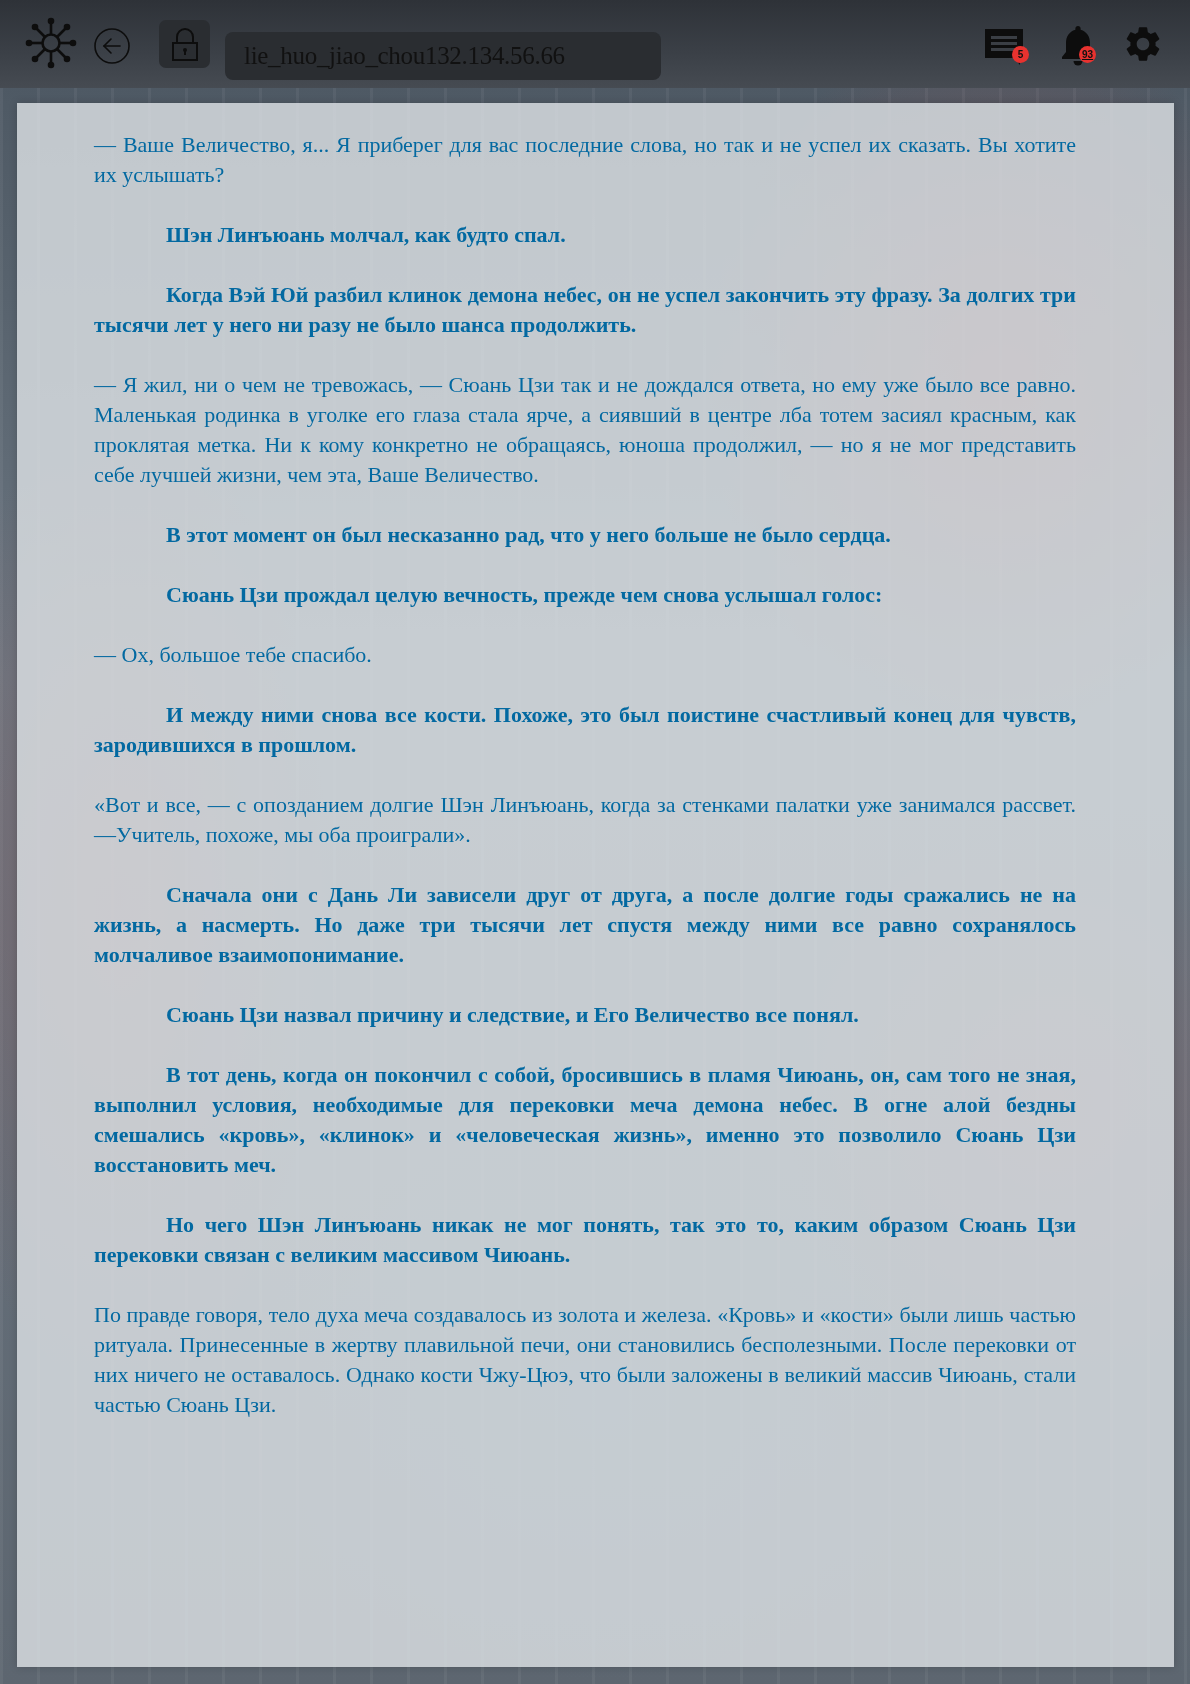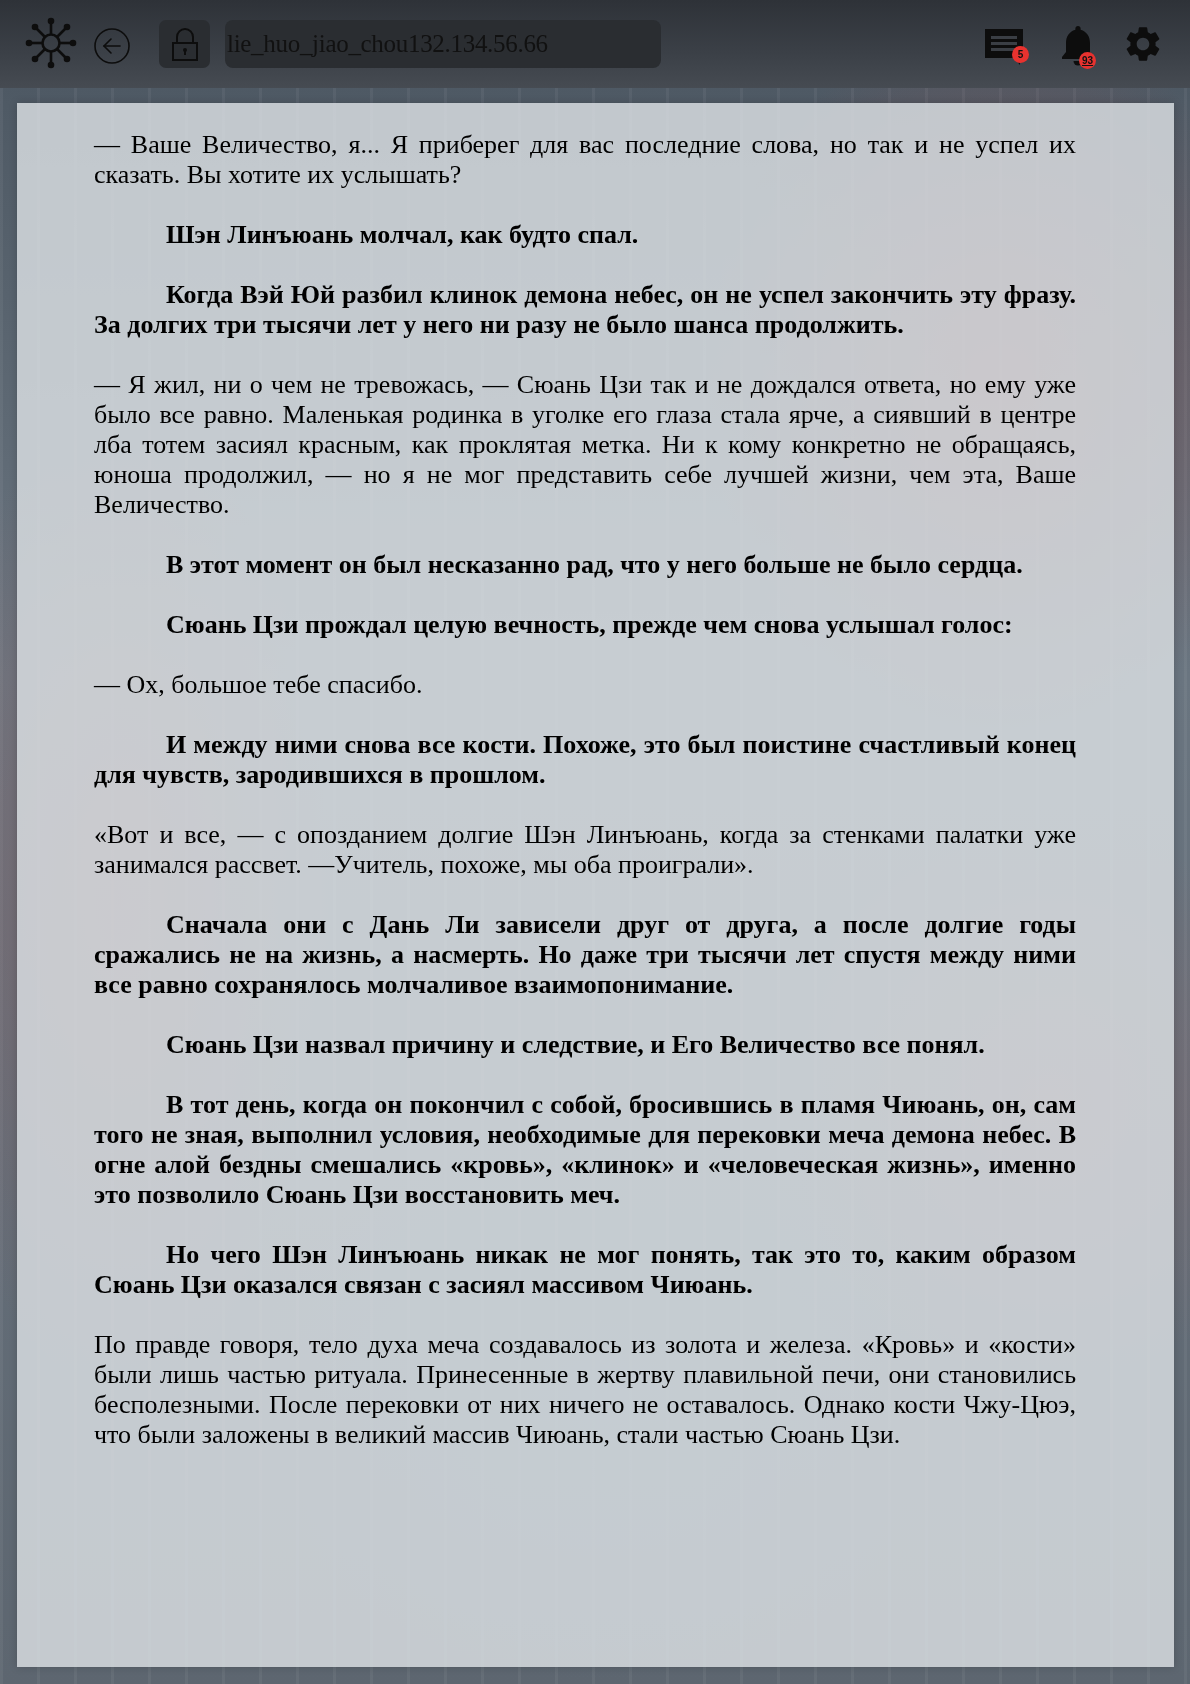--- a/index.html
+++ b/index.html
@@ -20,48 +20,48 @@
       background: linear-gradient(180deg, #2e3238 0%, #3b4047 60%, #464b52 100%);
     }
     .logo { position: absolute; left: 24px; top: 16px; width: 54px; height: 54px; }
     .back-btn { position: absolute; left: 93px; top: 27px; width: 38px; height: 38px; cursor: pointer; }
     .lock-btn {
       position: absolute; left: 159px; top: 20px; width: 51px; height: 48px;
       background: #2a2d31; border-radius: 7px; cursor: pointer;
       display: flex; align-items: center; justify-content: center;
     }
     .address {
-      position: absolute; left: 225px; top: 20px; width: 436px; height: 48px;
+      position: absolute; left: 225px; top: 32px; width: 436px; height: 48px;
       background: #2a2d31; border-radius: 8px;
       font-family: "Liberation Serif", serif; font-size: 25px; color: #111;
-      line-height: 48px; padding-left: 2px; letter-spacing: -0.3px;
+      line-height: 48px; padding-left: 19px; letter-spacing: -0.3px;
       overflow: hidden; white-space: nowrap;
     }
     .hdr-icon { position: absolute; cursor: pointer; }
     .msg-icon { left: 982px; top: 26px; width: 44px; height: 42px; }
     .bell-icon { left: 1058px; top: 22px; width: 40px; height: 44px; }
     .gear-icon { left: 1122px; top: 23px; width: 42px; height: 42px; }
     .badge {
       position: absolute; background: #e8322f; color: #111;
       font-family: "Liberation Sans", sans-serif; font-weight: bold;
       font-size: 10px; border-radius: 9px; height: 17px; min-width: 17px;
       text-align: center; line-height: 17px; padding: 0 3px;
     }
     .badge-msg { left: 1012px; top: 46px; }
-    .badge-bell { left: 1079px; top: 52px; text-decoration: underline; }
+    .badge-bell { left: 1079px; top: 46px; text-decoration: underline; }
 
     .panel {
       position: absolute; left: 17px; top: 103px; width: 1157px; height: 1564px;
       background: rgba(220,224,228,0.82);
       box-shadow: 0 0 8px rgba(0,0,0,0.18);
     }
     .content {
       position: absolute; left: 94px; top: 130px; width: 982px;
       font-family: "Liberation Serif", "DejaVu Serif", serif;
-      font-size: 26px; line-height: 30px; color: #000000;
+      font-size: 22px; line-height: 30px; color: #0369a1;
     }
     .content p { text-align: justify; margin-bottom: 30px; }
     .content p.indent { text-indent: 72px; font-weight: bold; }
   </style>
 </head>
 <body>
 
 <div class="header">
   <svg class="logo" viewBox="0 0 54 54">
     <g stroke="#0d0d0d" stroke-width="2.6" fill="none">
@@ -133,15 +133,15 @@
   <p class="indent">Когда Вэй Юй разбил клинок демона небес, он не успел закончить эту фразу. За долгих три тысячи лет у него ни разу не было шанса продолжить.</p>
   <p>— Я жил, ни о чем не тревожась, — Сюань Цзи так и не дождался ответа, но ему уже было все равно. Маленькая родинка в уголке его глаза стала ярче, а сиявший в центре лба тотем засиял красным, как проклятая метка. Ни к кому конкретно не обращаясь, юноша продолжил, — но я не мог представить себе лучшей жизни, чем эта, Ваше Величество.</p>
   <p class="indent">В этот момент он был несказанно рад, что у него больше не было сердца.</p>
   <p class="indent">Сюань Цзи прождал целую вечность, прежде чем снова услышал голос:</p>
   <p>— Ох, большое тебе спасибо.</p>
   <p class="indent">И между ними снова все кости. Похоже, это был поистине счастливый конец для чувств, зародившихся в прошлом.</p>
   <p>«Вот и все, — с опозданием долгие Шэн Линъюань, когда за стенками палатки уже занимался рассвет. —Учитель, похоже, мы оба проиграли».</p>
   <p class="indent">Сначала они с Дань Ли зависели друг от друга, а после долгие годы сражались не на жизнь, а насмерть. Но даже три тысячи лет спустя между ними все равно сохранялось молчаливое взаимопонимание.</p>
   <p class="indent">Сюань Цзи назвал причину и следствие, и Его Величество все понял.</p>
   <p class="indent">В тот день, когда он покончил с собой, бросившись в пламя Чиюань, он, сам того не зная, выполнил условия, необходимые для перековки меча демона небес. В огне алой бездны смешались «кровь», «клинок» и «человеческая жизнь», именно это позволило Сюань Цзи восстановить меч.</p>
-  <p class="indent">Но чего Шэн Линъюань никак не мог понять, так это то, каким образом Сюань Цзи оказался связан с засиял массивом Чиюань.</p>
+  <p class="indent">Но чего Шэн Линъюань никак не мог понять, так это то, каким образом Сюань Цзи перековки связан с великим массивом Чиюань.</p>
   <p>По правде говоря, тело духа меча создавалось из золота и железа. «Кровь» и «кости» были лишь частью ритуала. Принесенные в жертву плавильной печи, они становились бесполезными. После перековки от них ничего не оставалось. Однако кости Чжу-Цюэ, что были заложены в великий массив Чиюань, стали частью Сюань Цзи.</p>
 </div>
 
 </body></html>

